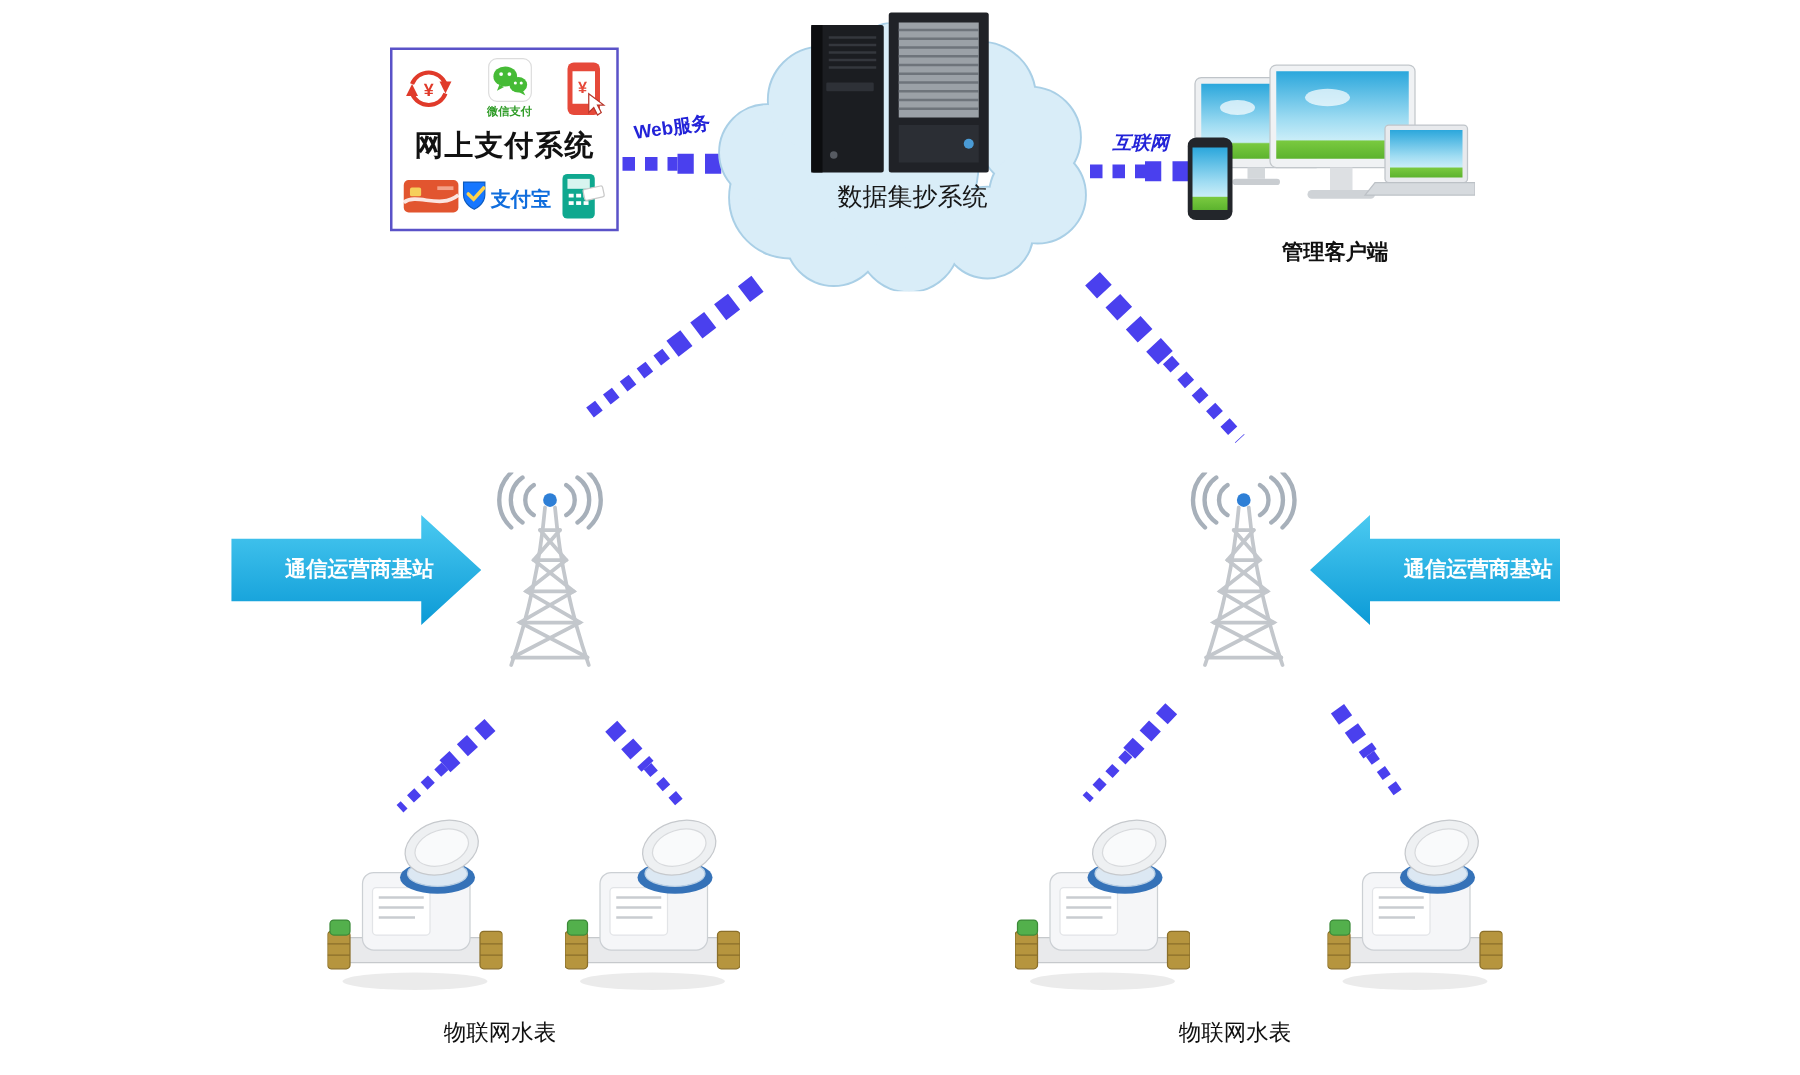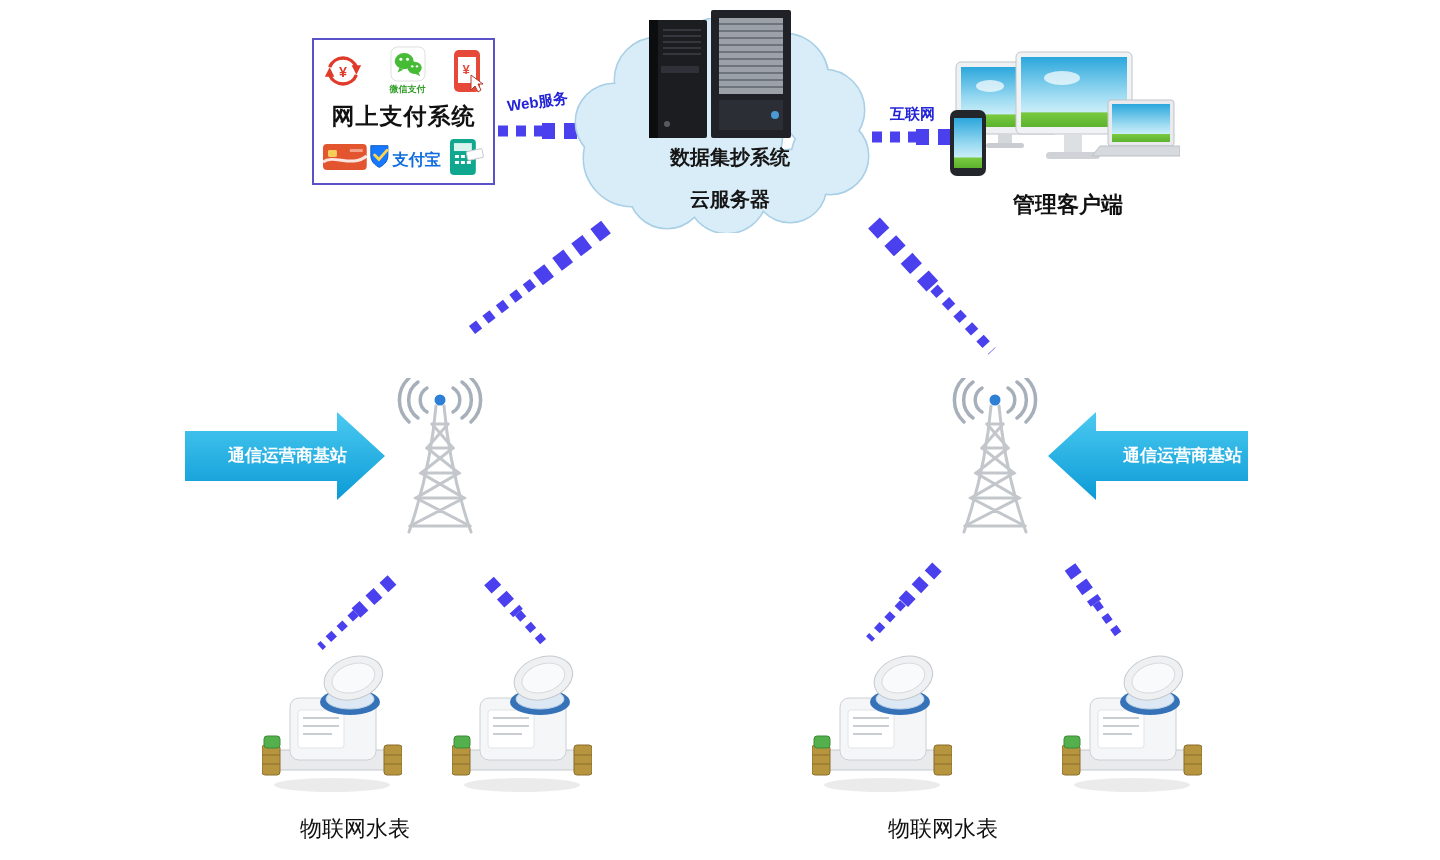--- a/index.html
+++ b/index.html
@@ -19,32 +19,32 @@
   }
   .pay-row{display:flex;align-items:center;justify-content:space-between;}
   .wechat-wrap{display:flex;flex-direction:column;align-items:center;text-align:center;}
   .wechat-caption{font-size:9px;font-weight:bold;color:#2f9c27;margin-top:1px;white-space:nowrap;}
   .pay-title{text-align:center;font-size:23px;font-weight:bold;color:#111;letter-spacing:1px;}
   
   .link-label{color:#2323d8;font-weight:bold;font-size:15px;z-index:4;white-space:nowrap;}
   
   .cloud-svg{left:562px;top:18px;width:310px;height:215px;z-index:2;}
   .server-svg{left:645px;top:8px;width:150px;height:135px;z-index:3;}
-  .cloud-text{left:595px;width:270px;text-align:center;font-size:20px;font-weight:bold;color:#161616;z-index:4;}
+  .cloud-text{left:595px;width:270px;text-align:center;font-size:20px;font-weight:normal;color:#161616;z-index:4;}
   
   .client-svg{left:950px;top:48px;width:230px;height:140px;z-index:3;}
-  .client-label{left:998px;top:190px;width:140px;text-align:center;font-size:22px;font-weight:600;color:#111;z-index:4;}
+  .client-label{left:998px;top:190px;width:140px;text-align:center;font-size:17px;font-weight:600;color:#111;z-index:4;}
   
   .tower-svg{width:130px;height:160px;z-index:3;}
   
   .arrow-svg{width:200px;height:92px;z-index:3;}
   .arrow-label{width:155px;height:22px;line-height:22px;text-align:right;color:#fff;font-size:17px;font-weight:bold;z-index:4;white-space:nowrap;}
   
   .meter-svg{width:140px;height:145px;z-index:3;}
-  .meter-label{top:814px;width:200px;font-size:22px;color:#111;z-index:4;
+  .meter-label{top:814px;width:200px;text-align:center;font-size:18px;color:#111;z-index:4;
     font-family:Liberation Serif, serif;}
 </style>
 </head>
 <body>
 
 <div class="stage">
 
   <svg width="0" height="0" style="position:absolute" aria-hidden="true">
     <defs>
       <linearGradient id="scr" x1="0" y1="0" x2="0" y2="1">
@@ -255,23 +255,22 @@
       <line x1="74" y1="58" x2="138" y2="58"></line>
         <line x1="74" y1="65" x2="138" y2="65"></line>
       <line x1="74" y1="72" x2="138" y2="72"></line>
         <line x1="74" y1="79" x2="138" y2="79"></line>
     </g>
     <rect x="74" y="92" width="64" height="30" fill="#2b2e34"></rect>
     <circle cx="130" cy="107" r="4" fill="#4a9ad4"></circle>
   </svg>
 
   <div class="abs cloud-text" style="top:144px;">数据集抄系统</div>
-  <div class="abs cloud-text" style="top:186px;">云服务器</div>
-
-  <div class="abs link-label" style="left:890px;top:105px;">互联网</div>
+
+  <div class="abs link-label" style="left:890px;top:105px;font-style:italic;">互联网</div>
 
   <svg class="abs client-svg" viewBox="0 0 230 140">
     <g>
       <rect x="6" y="14" width="102" height="72" rx="5" fill="#eef0f2" stroke="#bfc4c9"></rect>
       <rect x="11" y="19" width="92" height="60" fill="url(#scr)"></rect>
       <ellipse cx="40" cy="38" rx="14" ry="6" fill="#ffffff" opacity="0.7"></ellipse>
       <rect x="48" y="86" width="14" height="9" fill="#d4d8db"></rect>
       <rect x="36" y="95" width="38" height="5" rx="2.5" fill="#c9cdd1"></rect>
     </g>
     <g>

